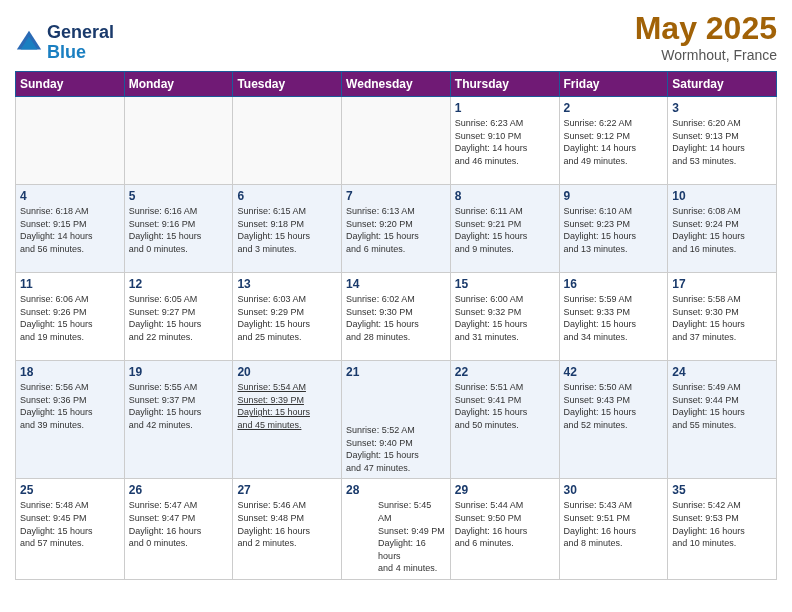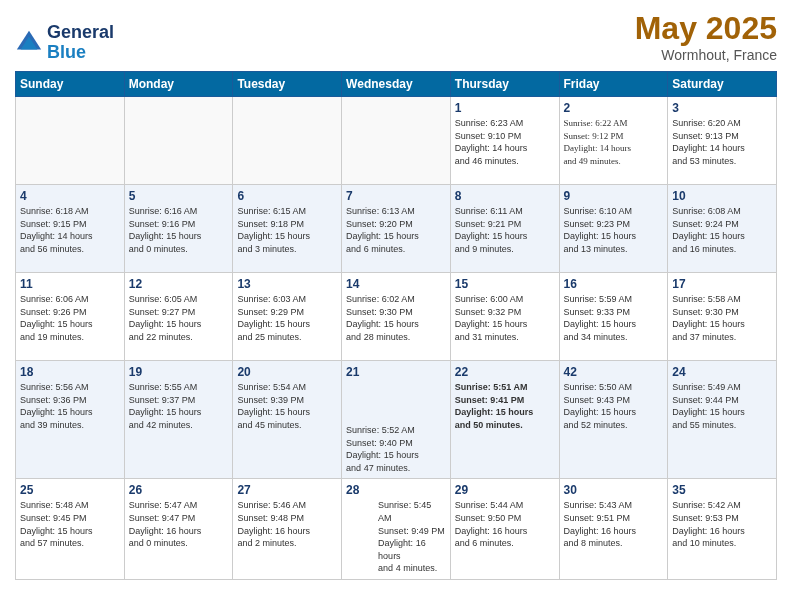--- a/index.html
+++ b/index.html
@@ -45,21 +45,21 @@
     .title-block .location {
       font-size: 14px;
       color: #555;
     }
     .calendar {
       width: 100%;
       border-collapse: collapse;
       table-layout: fixed;
     }
     .calendar th {
-      background: #0369a1;
+      background: #701a75;
       color: #fff;
       font-size: 12px;
       font-weight: bold;
       padding: 5px 4px;
       text-align: left;
       border: 1px solid #1a5a9a;
     }
     .calendar td {
       border: 1px solid #ccc;
       vertical-align: top;
@@ -137,21 +137,21 @@
         <td class="empty-cell"></td>
         <td>
           <div class="day-number">1</div>
           <div class="day-info" style="white-space: pre-line;">Sunrise: 6:23 AM
 Sunset: 9:10 PM
 Daylight: 14 hours
 and 46 minutes.</div>
         </td>
         <td>
           <div class="day-number">2</div>
-          <div class="day-info" style="white-space: pre-line; font-family: Liberation Serif, serif;">Sunrise: 6:22 AM
+          <div class="day-info" style="white-space: pre-line;">Sunrise: 6:22 AM
 Sunset: 9:12 PM
 Daylight: 14 hours
 and 49 minutes.</div>
         </td>
         <td>
           <div class="day-number">3</div>
           <div class="day-info" style="white-space: pre-line;">Sunrise: 6:20 AM
 Sunset: 9:13 PM
 Daylight: 14 hours
 and 53 minutes.</div>
@@ -269,35 +269,35 @@
         </td>
         <td>
           <div class="day-number">19</div>
           <div class="day-info" style="white-space: pre-line;">Sunrise: 5:55 AM
 Sunset: 9:37 PM
 Daylight: 15 hours
 and 42 minutes.</div>
         </td>
         <td>
           <div class="day-number">20</div>
-          <div class="day-info" style="white-space: pre-line;">Sunrise: 5:54 AM
+          <div class="day-info" style="white-space: pre-line; text-decoration: underline;">Sunrise: 5:54 AM
 Sunset: 9:39 PM
 Daylight: 15 hours
 and 45 minutes.</div>
         </td>
         <td>
           <div class="day-number">21</div>
           <div class="day-info" style="white-space: pre-line; margin-top: 45px;">Sunrise: 5:52 AM
 Sunset: 9:40 PM
 Daylight: 15 hours
 and 47 minutes.</div>
         </td>
         <td>
           <div class="day-number">22</div>
-          <div class="day-info" style="white-space: pre-line; font-weight: bold;">Sunrise: 5:51 AM
+          <div class="day-info" style="white-space: pre-line;">Sunrise: 5:51 AM
 Sunset: 9:41 PM
 Daylight: 15 hours
 and 50 minutes.</div>
         </td>
         <td>
           <div class="day-number">42</div>
           <div class="day-info" style="white-space: pre-line;">Sunrise: 5:50 AM
 Sunset: 9:43 PM
 Daylight: 15 hours
 and 52 minutes.</div>

